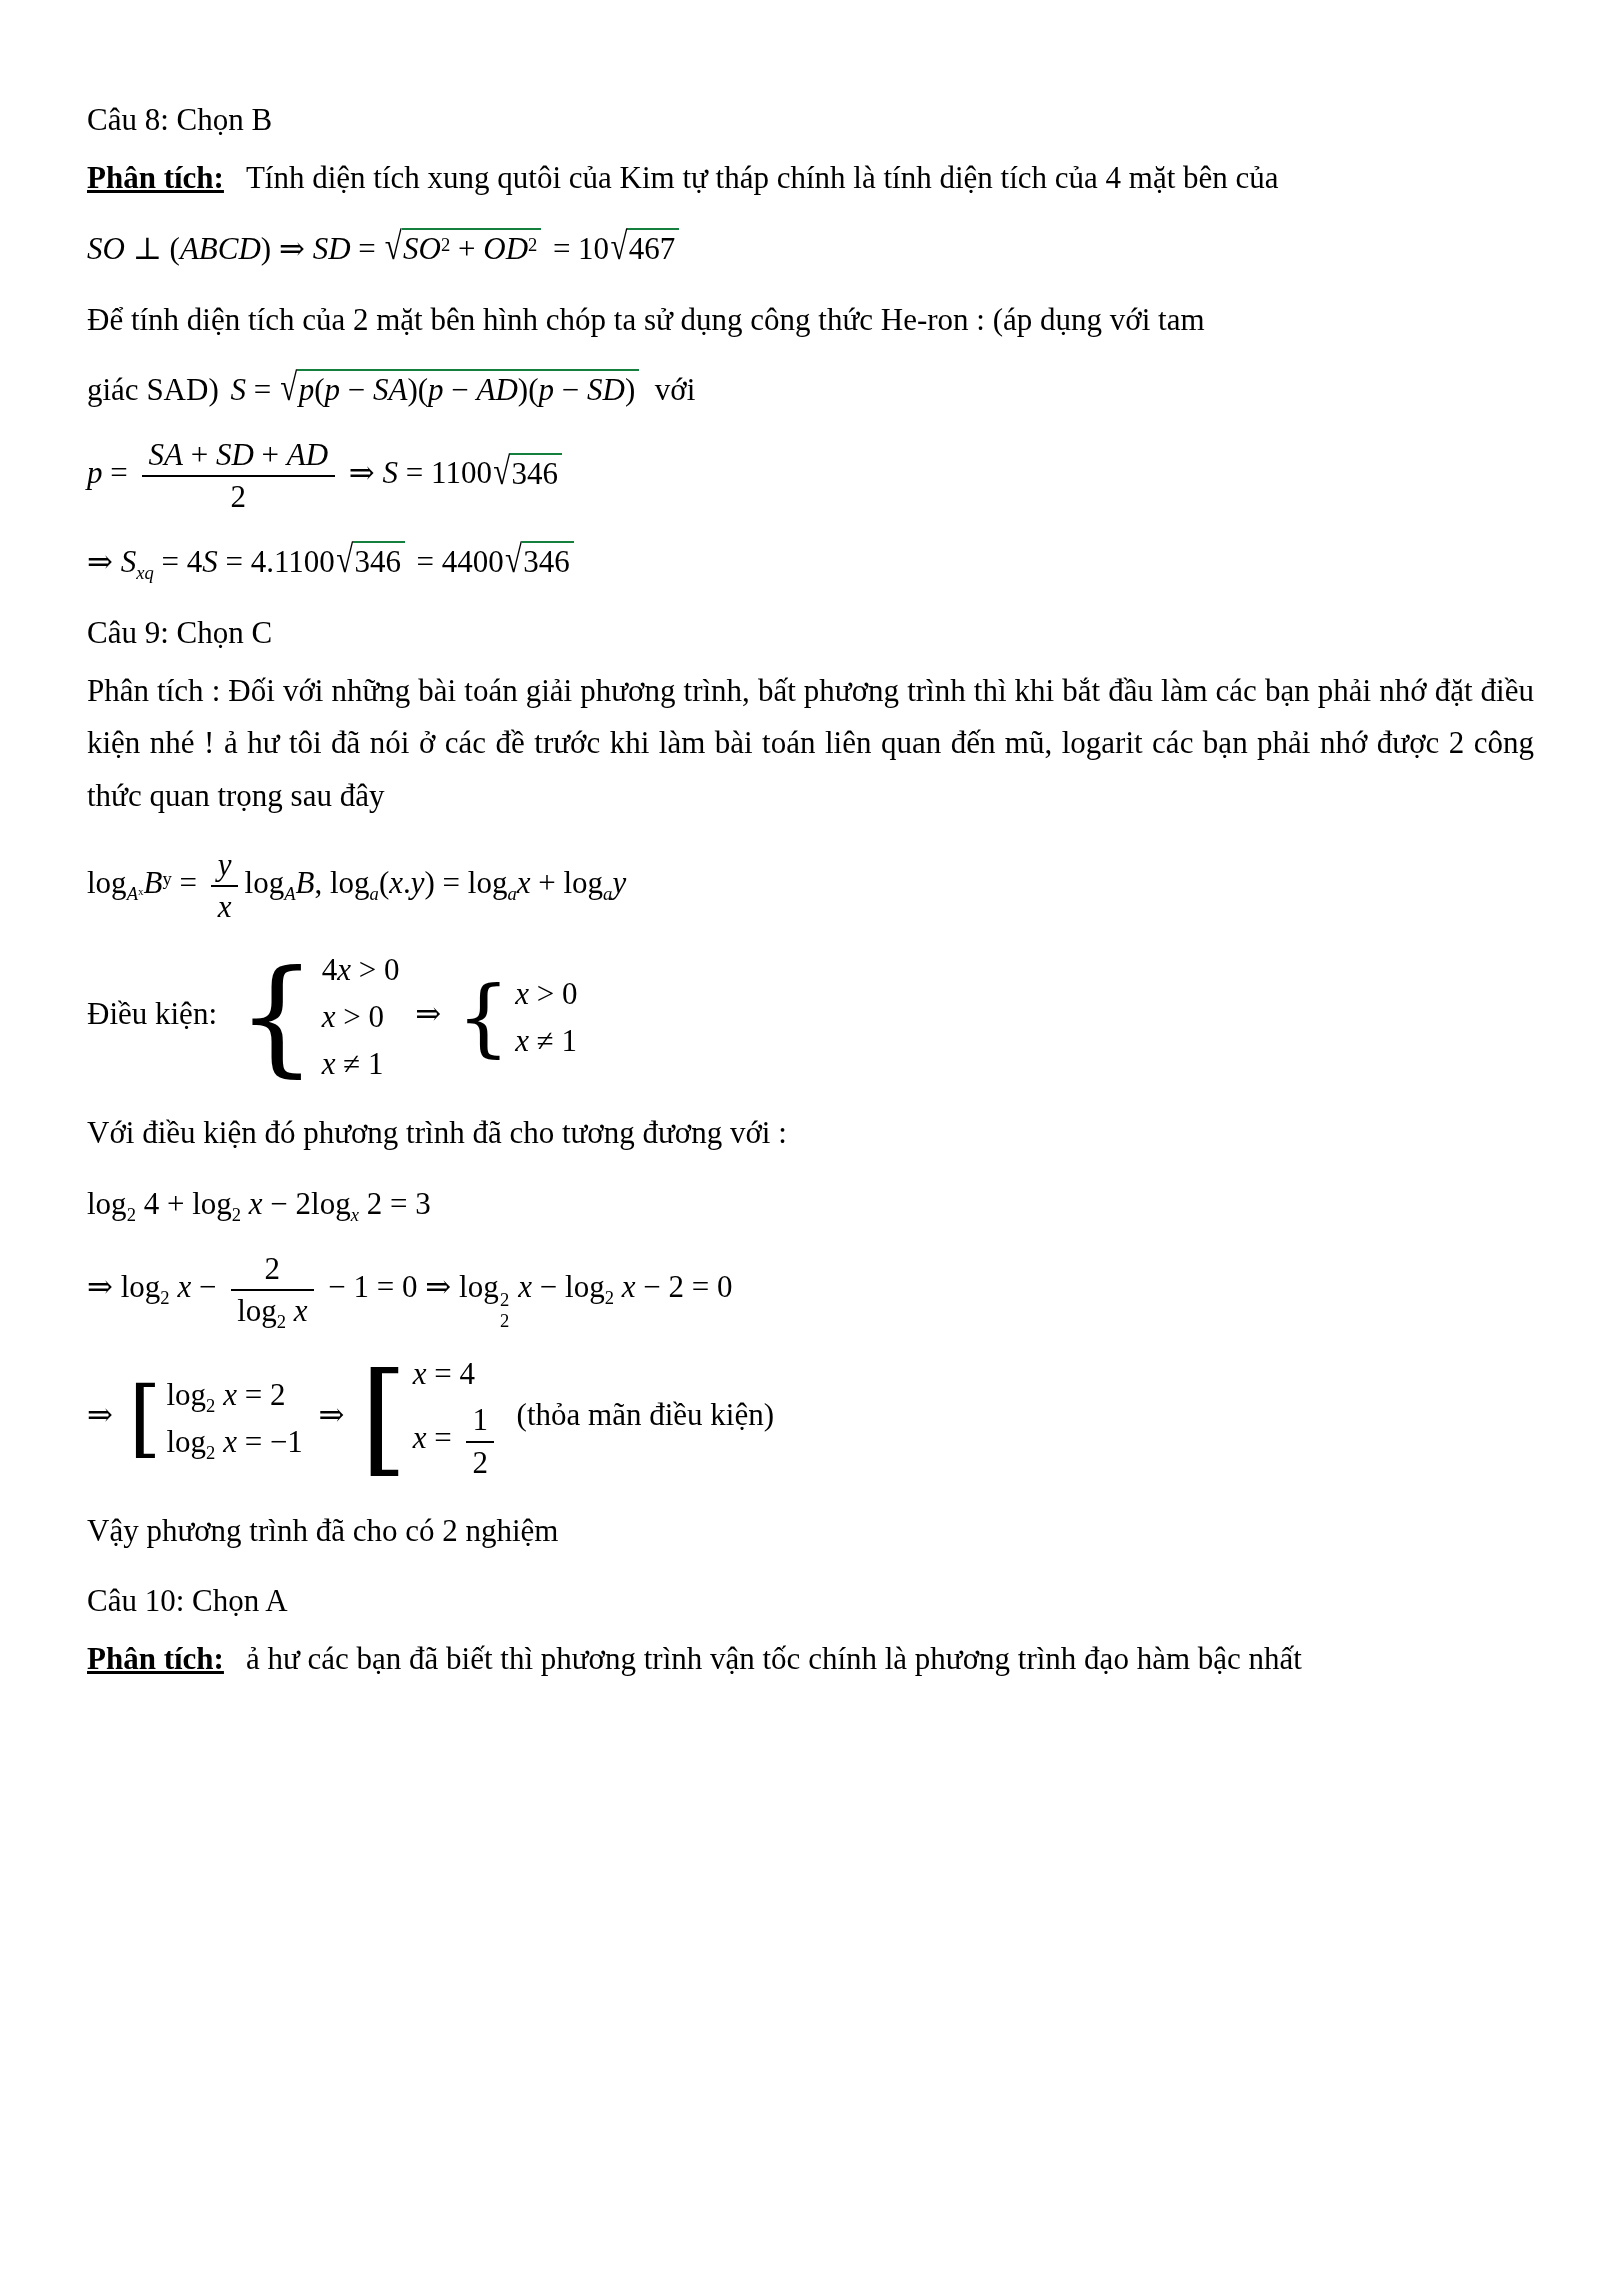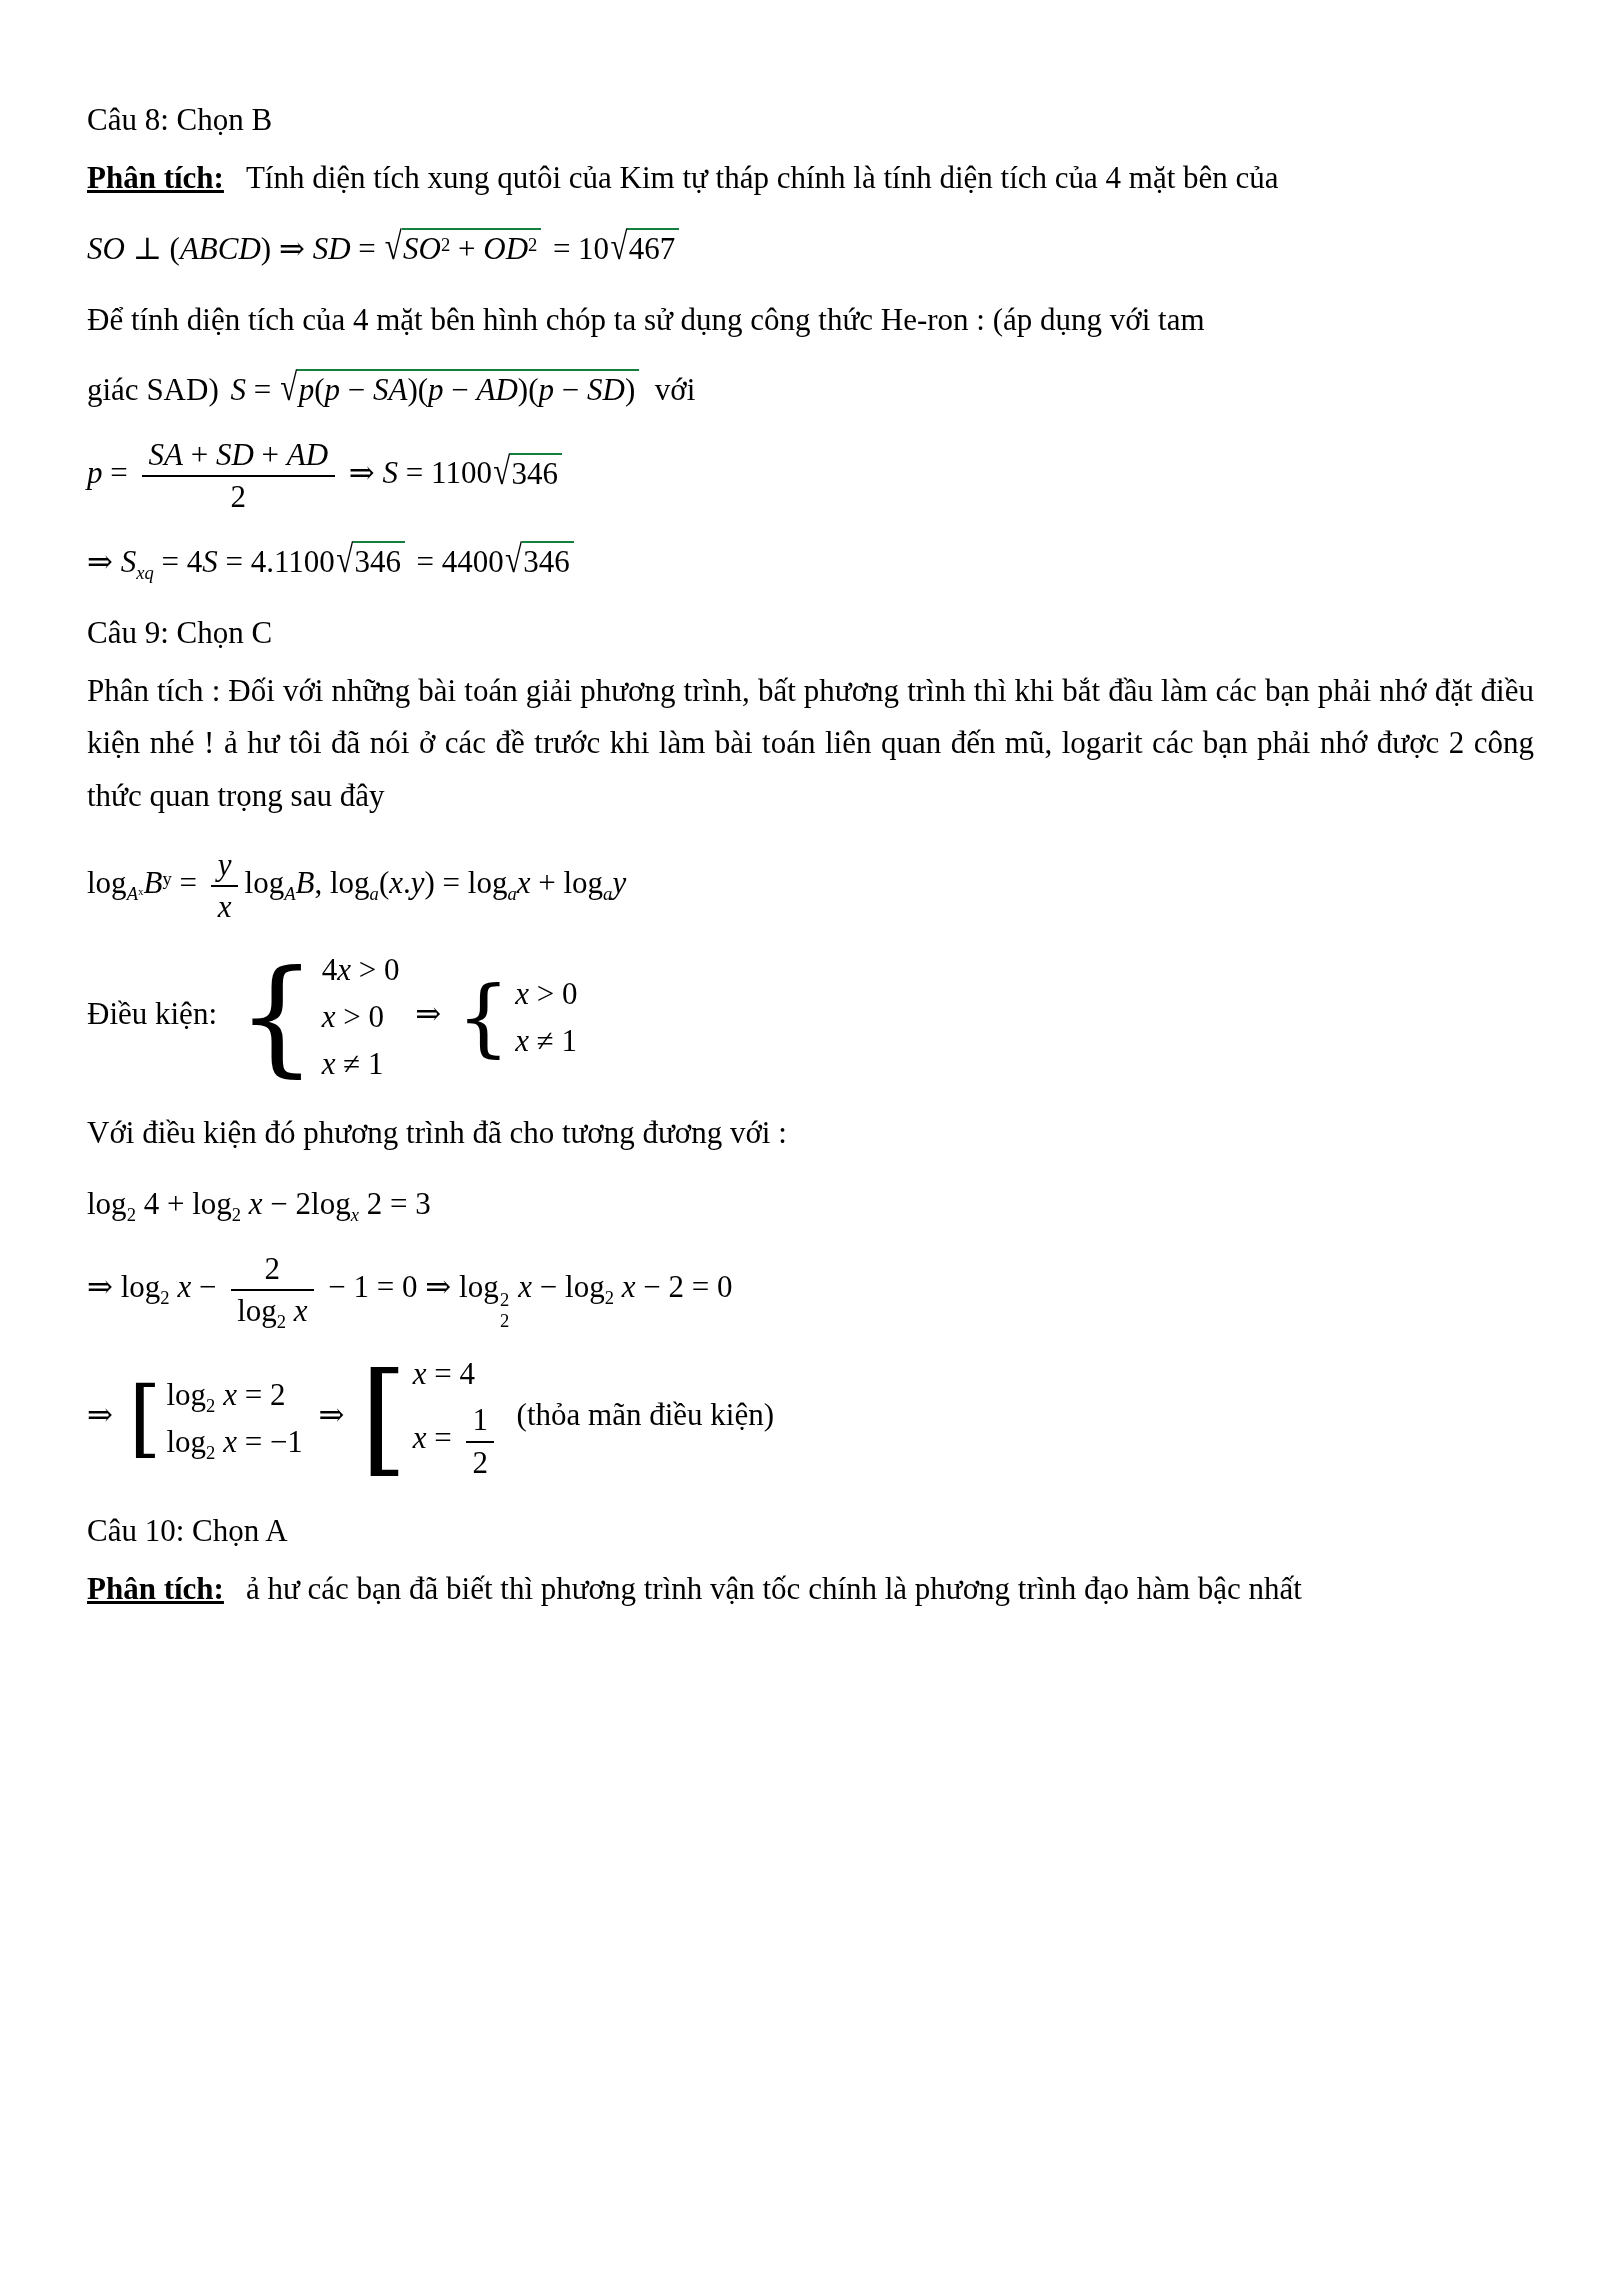--- a/index.html
+++ b/index.html
@@ -48,21 +48,21 @@
 
 <div class="page">
 
   <p class="heading">Câu 8: Chọn B</p>
 
   <p class="text"><span class="label-ul">Phân tích:</span><span>Tính diện tích xung qutôi của Kim tự tháp chính là tính diện tích của 4 mặt bên của</span></p>
 
 
   <div class="mathline"><span class="mv">SO</span><span class="mu"> ⊥ (</span><span class="mv">ABCD</span><span class="mu">) ⇒ </span><span class="mv">SD</span><span class="mu"> = </span><span class="sqrt"><span class="rsign">√</span><span class="rad"><span class="mv">SO</span><sup class="msc">2</sup><span class="mu"> + </span><span class="mv">OD</span><sup class="msc">2</sup></span></span><span class="mu"> = 10</span><span class="sqrt"><span class="rsign">√</span><span class="rad"><span class="mu">467</span></span></span></div>
 
-  <p class="text">Để tính diện tích của 4 mặt bên hình chóp ta sử dụng công thức He-ron : (áp dụng với tam</p>
+  <p class="text">Để tính diện tích của 2 mặt bên hình chóp ta sử dụng công thức He-ron : (áp dụng với tam</p>
 
   <div class="mathline"><span class="plain">giác SAD)</span><span class="mexpr"><span class="mv">S</span><span class="mu"> = </span><span class="sqrt"><span class="rsign">√</span><span class="rad"><span class="mv">p</span><span class="mu">(</span><span class="mv">p</span><span class="mu"> − </span><span class="mv">SA</span><span class="mu">)(</span><span class="mv">p</span><span class="mu"> − </span><span class="mv">AD</span><span class="mu">)(</span><span class="mv">p</span><span class="mu"> − </span><span class="mv">SD</span><span class="mu">)</span></span></span></span><span class="plain">với</span></div>
 
   <div class="mathline"><span class="mv">p</span><span class="mu"> = </span><span class="frac">
         <span class="num"><span class="mv">SA</span><span class="mu"> + </span><span class="mv">SD</span><span class="mu"> + </span><span class="mv">AD</span></span>
         <span class="den"><span class="mu">2</span></span>
       </span><span class="mu"> ⇒ </span><span class="mv">S</span><span class="mu"> = 1100</span><span class="sqrt"><span class="rsign">√</span><span class="rad"><span class="mu">346</span></span></span></div>
 
   <div class="mathline"><span class="mu">⇒ </span><span class="mv">S</span><sub class="msc"><span class="mv">xq</span></sub><span class="mu"> = 4</span><span class="mv">S</span><span class="mu"> = 4.1100</span><span class="sqrt"><span class="rsign">√</span><span class="rad"><span class="mu">346</span></span></span><span class="mu"> = 4400</span><span class="sqrt"><span class="rsign">√</span><span class="rad"><span class="mu">346</span></span></span></div>
 
@@ -112,19 +112,20 @@
         <span class="brace" style="font-size: 3.915em;">[</span>
         <span class="ccol">
           <span class="crow"><span class="mv">x</span><span class="mu"> = 4</span></span>
           <span class="crow"><span class="mv">x</span><span class="mu"> = </span><span class="frac">
               <span class="num"><span class="mu">1</span></span>
               <span class="den"><span class="mu">2</span></span>
             </span></span>
         </span>
       </span><span class="mu">  (thỏa mãn điều kiện)</span></div>
 
+  <p class="text">Vậy phương trình đã cho có 2 nghiệm</p>
 
   <p class="heading">Câu 10: Chọn A</p>
 
   <p class="text"><span class="label-ul">Phân tích:</span><span>ả hư các bạn đã biết thì phương trình vận tốc chính là phương trình đạo hàm bậc nhất</span></p>
 
 </div>
 
 
 </body></html>

